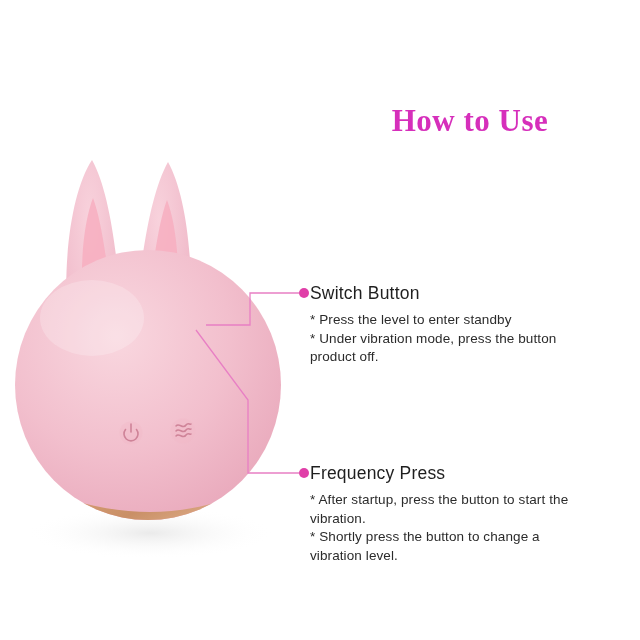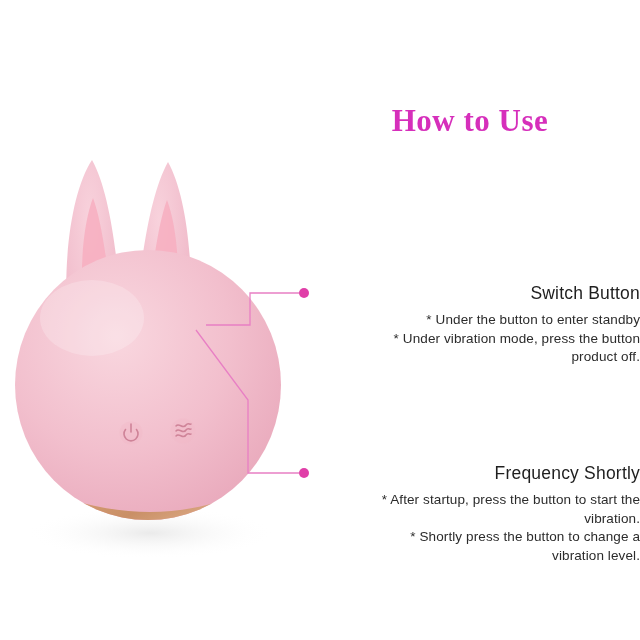--- a/index.html
+++ b/index.html
@@ -42,21 +42,20 @@
     left: 0px;
     top: 120px;
     width: 300px;
     height: 480px;
   }
 
   
   .callout {
     position: absolute;
     width: 330px;
-    text-align: right;
   }
   .callout-title {
     font-size: 17.5px;
     color: #1f1f1f;
     font-family: "Liberation Sans", sans-serif;
     margin: 0 0 7px 0;
     letter-spacing: 0.2px;
   }
   .callout-line {
     font-size: 13.5px;
@@ -150,26 +149,26 @@
 
   <svg class="overlay">
     <path d="M206 325 L 250 325 L 250 293 L 299 293" stroke="#e87fc4" stroke-width="1.3" fill="none"></path>
     <circle cx="304" cy="293" r="5" fill="#e03fa8"></circle>
     <path d="M196 330 L 248 400 L 248 473 L 299 473" stroke="#e87fc4" stroke-width="1.3" fill="none"></path>
     <circle cx="304" cy="473" r="5" fill="#e03fa8"></circle>
   </svg>
 
   <div class="callout" id="callout-switch">
     <div class="callout-title">Switch Button</div>
-    <div class="callout-line">* Under the button to enter standby</div>
+    <div class="callout-line">* Press the level to enter standby</div>
     <div class="callout-line">* Under vibration mode, press the button</div>
     <div class="callout-line">product off.</div>
   </div>
 
   <div class="callout" id="callout-frequency">
-    <div class="callout-title">Frequency Shortly</div>
+    <div class="callout-title">Frequency Press</div>
     <div class="callout-line">* After startup, press the button to start the</div>
     <div class="callout-line">vibration.</div>
     <div class="callout-line">* Shortly press the button to change a</div>
     <div class="callout-line">vibration level.</div>
   </div>
 
 </div>
 
 </body></html>

